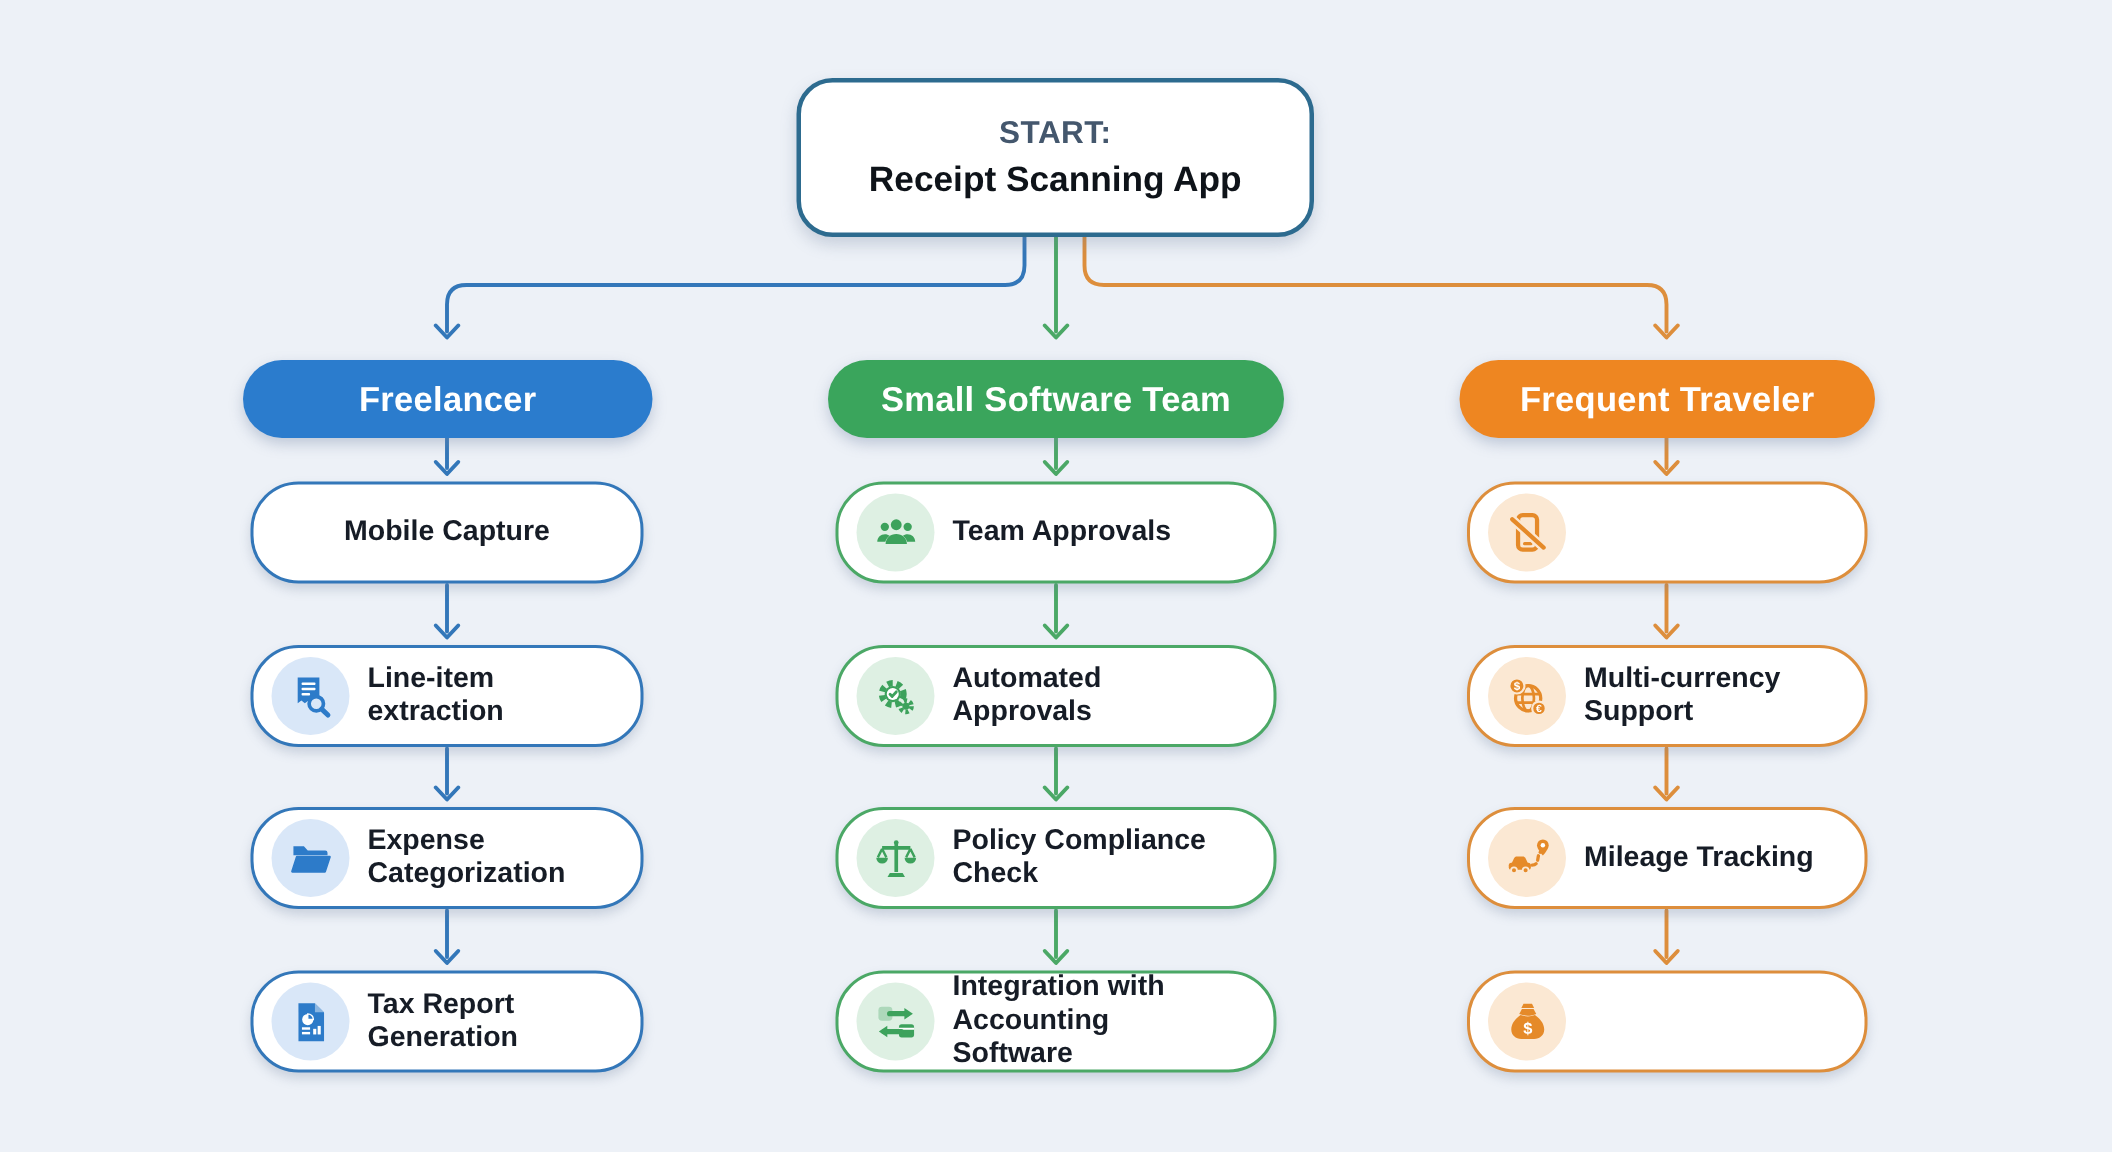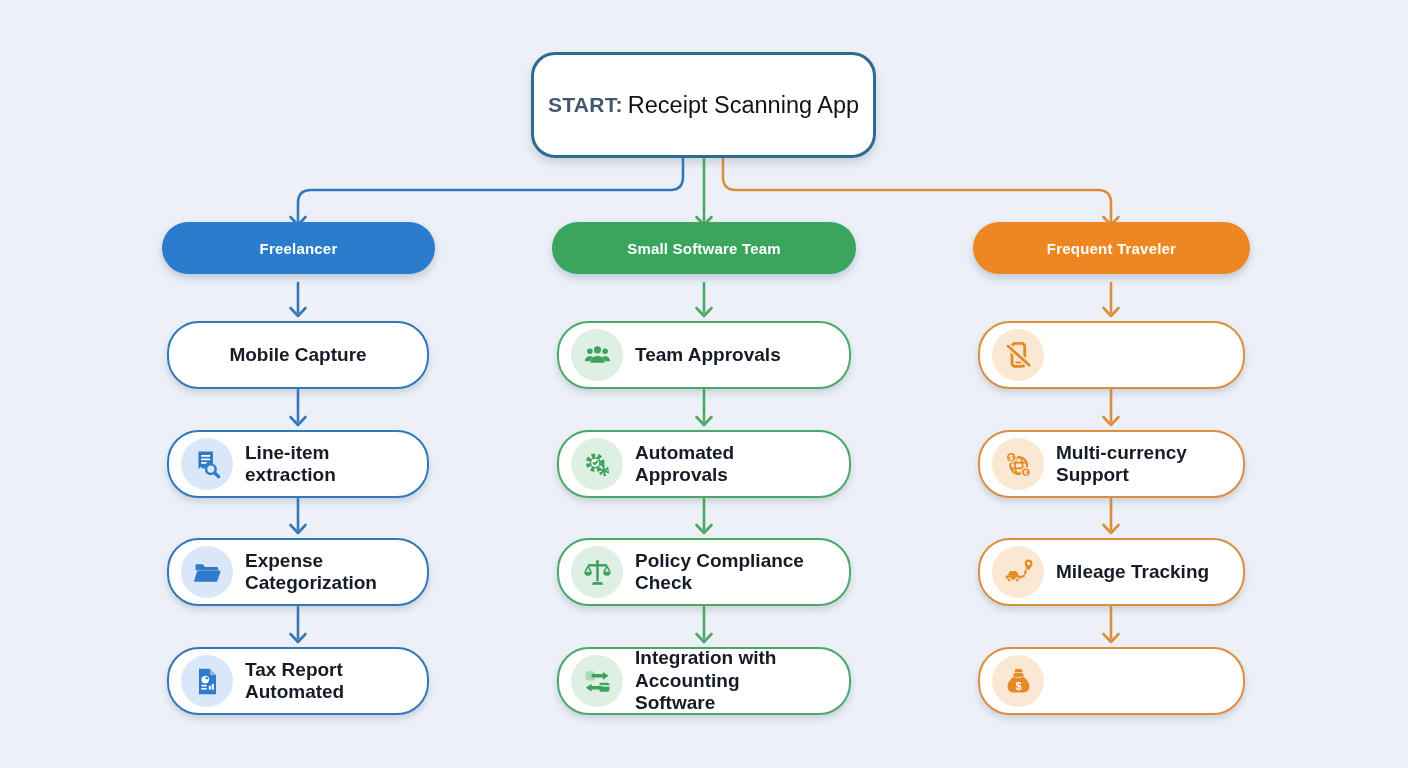--- a/index.html
+++ b/index.html
@@ -10,27 +10,27 @@
     --orange:#ee8621; --orange-line:#dd8e3c; --orange-tint:#fbe8d3;
   }
   *{box-sizing:border-box;margin:0;padding:0}
   body{background:var(--background);font-family:"Liberation Sans",sans-serif}
   .stage{position:relative;width:1408px;height:768px;background:var(--background);overflow:hidden}
   .edges{position:absolute;left:0;top:0;width:1408px;height:768px}
   .edges path{fill:none;stroke-width:2.6;stroke-linecap:round;stroke-linejoin:round}
   .e-blue{stroke:var(--blue-line)} .e-green{stroke:var(--green-line)} .e-orange{stroke:var(--orange-line)}
 
   .start{position:absolute;left:531px;top:52px;width:345px;height:106px;background:var(--node-bg);
-    border:3px solid var(--start-border);border-radius:24px;display:flex;flex-direction:row;
+    border:3px solid var(--start-border);border-radius:24px;display:flex;flex-direction:column;
     align-items:center;justify-content:center;gap:5px;box-shadow:0 5px 10px rgba(106,126,156,.28)}
   .start-label{font-size:21px;font-weight:700;color:var(--start-label);letter-spacing:.3px}
-  .start-title{font-size:23.5px;font-weight:400;color:#0e1319}
-
-  .pill{position:absolute;top:222px;height:52px;border-radius:26px;display:flex;align-items:center;
-    justify-content:center;color:#fff;font-size:15px;font-weight:700;letter-spacing:.2px;
+  .start-title{font-size:23.5px;font-weight:700;color:#0e1319}
+
+  .pill{position:absolute;top:240px;height:52px;border-radius:26px;display:flex;align-items:center;
+    justify-content:center;color:#fff;font-size:23px;font-weight:700;letter-spacing:.2px;
     box-shadow:0 4px 9px rgba(115,135,165,.38)}
   .pill.blue{background:var(--blue)} .pill.green{background:var(--green)} .pill.orange{background:var(--orange)}
 
   .node{position:absolute;height:68px;background:var(--node-bg);border-radius:32px;display:flex;
     align-items:center;gap:12px;padding:0 10px 0 12px;box-shadow:0 4px 7px rgba(106,126,156,.28)}
   .node.blue{border:2.5px solid var(--blue-line)}
   .node.green{border:2.5px solid var(--green-line)}
   .node.orange{border:2.5px solid var(--orange-line)}
   .label{font-size:19px;line-height:1.18;font-weight:600;color:var(--text)}
   .label.center{flex:1;text-align:center;padding-right:2px}
@@ -117,21 +117,21 @@
         <path fill="currentColor" d="M5.4 2.2h8.5l4.7 4.7v14.9H5.4Z"></path>
         <path fill="#fff" opacity="0.45" d="M13.9 2.2v4.7h4.7Z"></path>
         <circle cx="10.2" cy="10.6" r="2.9" fill="#fff"></circle>
         <path fill="currentColor" stroke="#fff" stroke-width="0.7" d="M10.2 10.6V7.7a2.9 2.9 0 0 1 2.9 2.9Z"></path>
         <rect x="7.2" y="14.6" width="4.2" height="1.25" fill="#fff"></rect>
         <rect x="7.2" y="17" width="4.2" height="1.25" fill="#fff"></rect>
         <rect x="13" y="15.4" width="1.6" height="2.9" fill="#fff"></rect>
         <rect x="15.3" y="13.9" width="1.6" height="4.4" fill="#fff"></rect>
       </svg>
     </span>
-    <span class="label">Tax Report Automated</span>
+    <span class="label">Tax Report Generation</span>
   </div>
 
   <div class="node green" style="left:557px;top:321px;width:294px">
     <span class="icon-circle t-green">
       <svg viewBox="0 0 24 24">
         <circle cx="6.1" cy="8.7" r="2.15" fill="currentColor"></circle>
         <circle cx="17.9" cy="8.7" r="2.15" fill="currentColor"></circle>
         <circle cx="12" cy="7.6" r="2.8" fill="currentColor"></circle>
         <path fill="currentColor" d="M2.2 16.4c0-2.3 1.8-3.9 4-3.9.9 0 1.8.3 2.4.8-1.1.8-1.9 1.9-2.2 3.1Z"></path>
         <path fill="currentColor" d="M21.8 16.4c0-2.3-1.8-3.9-4-3.9-.9 0-1.8.3-2.4.8 1.1.8 1.9 1.9 2.2 3.1Z"></path>

